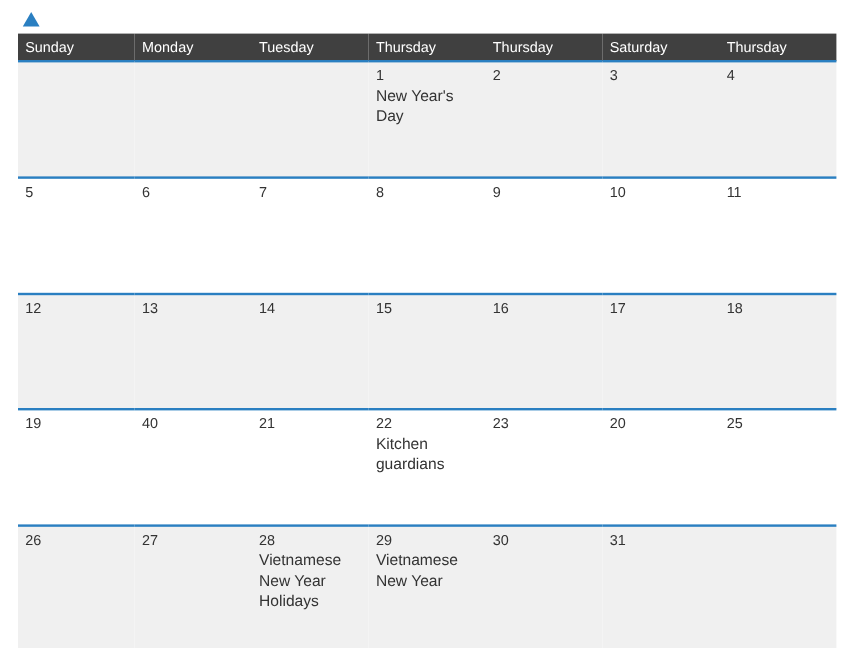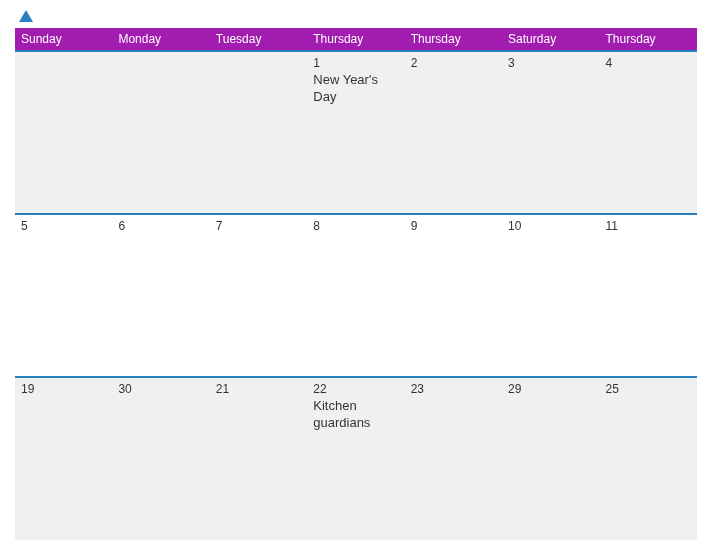--- a/index.html
+++ b/index.html
@@ -58,21 +58,21 @@
       color: #333;
       min-width: 60px;
       text-align: right;
     }
     .calendar-table {
       width: 100%;
       border-collapse: collapse;
       flex: 1;
     }
     .calendar-table thead tr th {
-      background-color: #a21caf;
+      background-color: #404040;
       color: #fff;
       font-size: 12px;
       font-weight: normal;
       padding: 4px 6px;
       text-align: left;
       border: none;
     }
     .calendar-table tbody tr {
       border-top: 2px solid #2a7fc1;
     }
@@ -164,37 +164,83 @@
           </td>
           <td>
             <span class="day-number">10</span>
           </td>
           <td>
             <span class="day-number">11</span>
           </td>
         </tr>
         <tr>
           <td>
+            <span class="day-number">12</span>
+          </td>
+          <td>
+            <span class="day-number">13</span>
+          </td>
+          <td>
+            <span class="day-number">14</span>
+          </td>
+          <td>
+            <span class="day-number">15</span>
+          </td>
+          <td>
+            <span class="day-number">16</span>
+          </td>
+          <td>
+            <span class="day-number">17</span>
+          </td>
+          <td>
+            <span class="day-number">18</span>
+          </td>
+        </tr>
+        <tr>
+          <td>
             <span class="day-number">19</span>
           </td>
           <td>
-            <span class="day-number">30</span>
+            <span class="day-number">40</span>
           </td>
           <td>
             <span class="day-number">21</span>
           </td>
           <td>
             <span class="day-number">22</span>
             <span class="day-event">Kitchen guardians</span>
           </td>
           <td>
             <span class="day-number">23</span>
           </td>
           <td>
+            <span class="day-number">20</span>
+          </td>
+          <td>
+            <span class="day-number">25</span>
+          </td>
+        </tr>
+        <tr>
+          <td>
+            <span class="day-number">26</span>
+          </td>
+          <td>
+            <span class="day-number">27</span>
+          </td>
+          <td>
+            <span class="day-number">28</span>
+            <span class="day-event">Vietnamese New Year Holidays</span>
+          </td>
+          <td>
             <span class="day-number">29</span>
-          </td>
-          <td>
-            <span class="day-number">25</span>
-          </td>
+            <span class="day-event">Vietnamese New Year</span>
+          </td>
+          <td>
+            <span class="day-number">30</span>
+          </td>
+          <td>
+            <span class="day-number">31</span>
+          </td>
+          <td></td>
         </tr>
       </tbody>
   </table>
 </div>
 
 </body></html>

